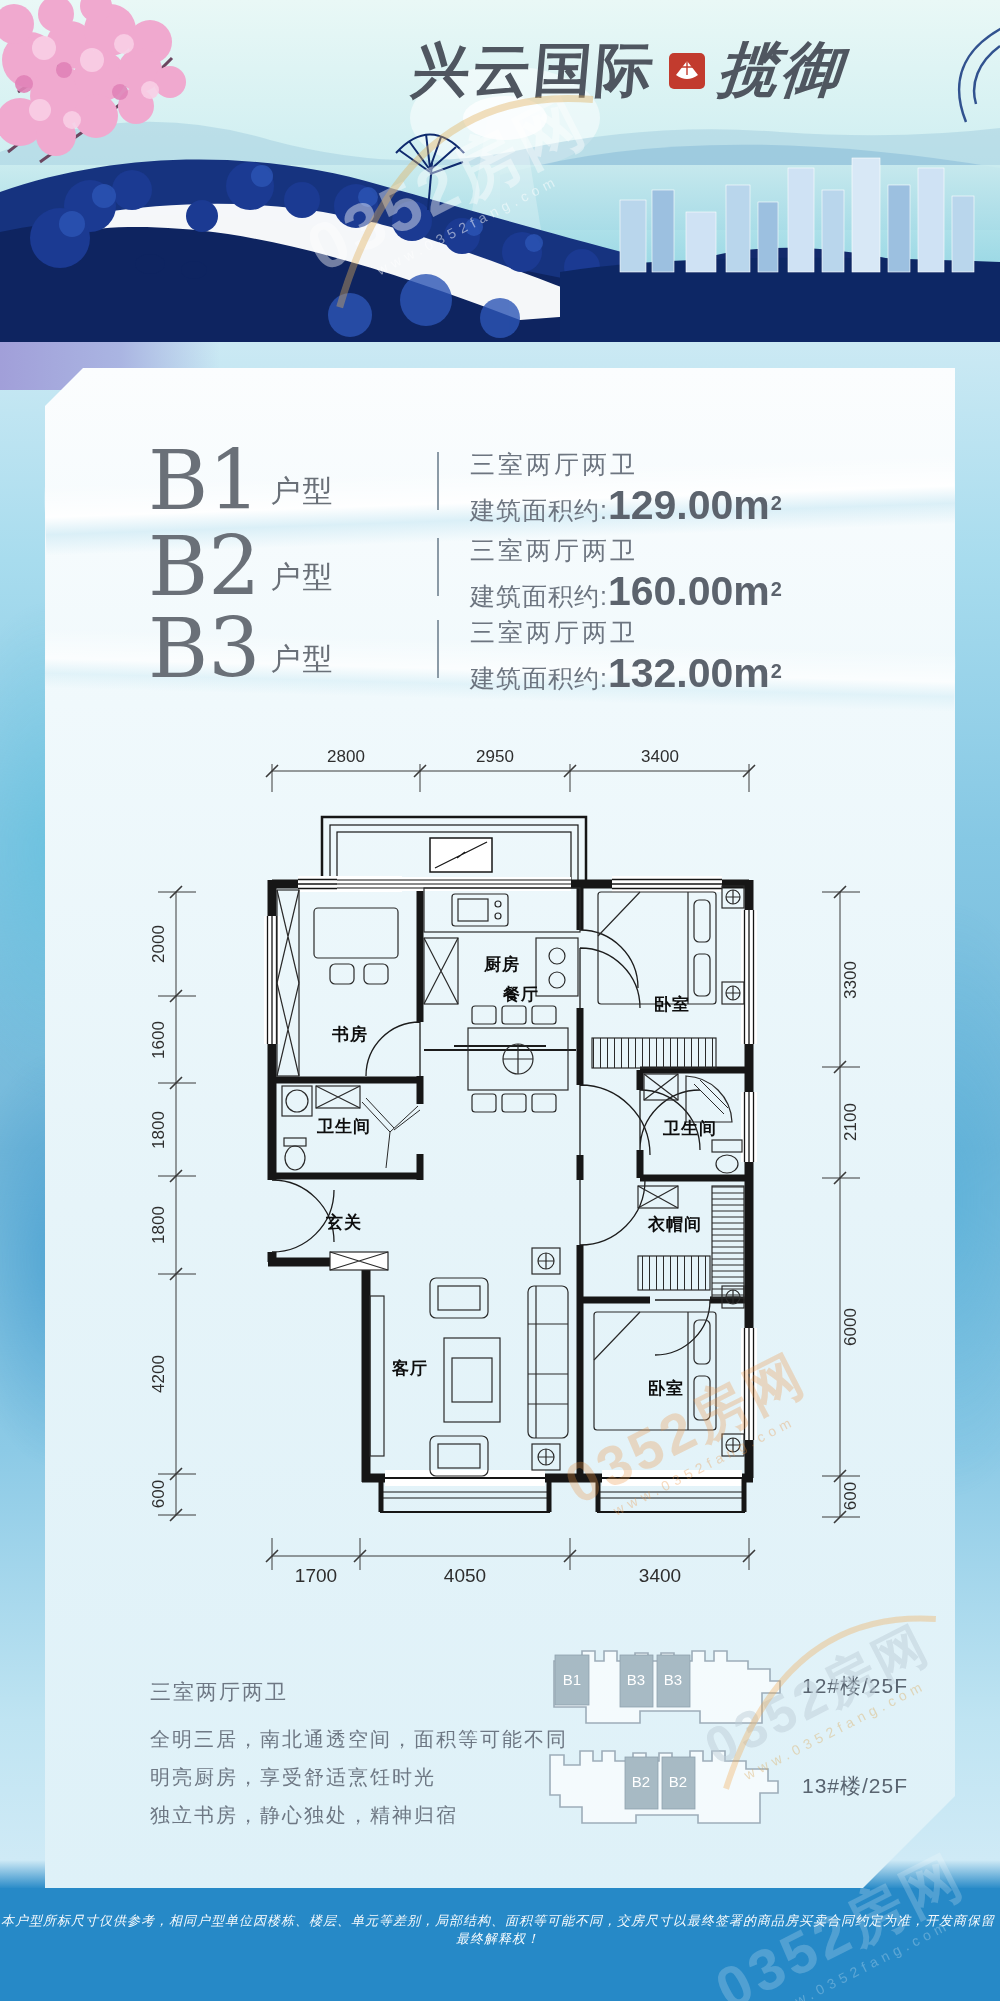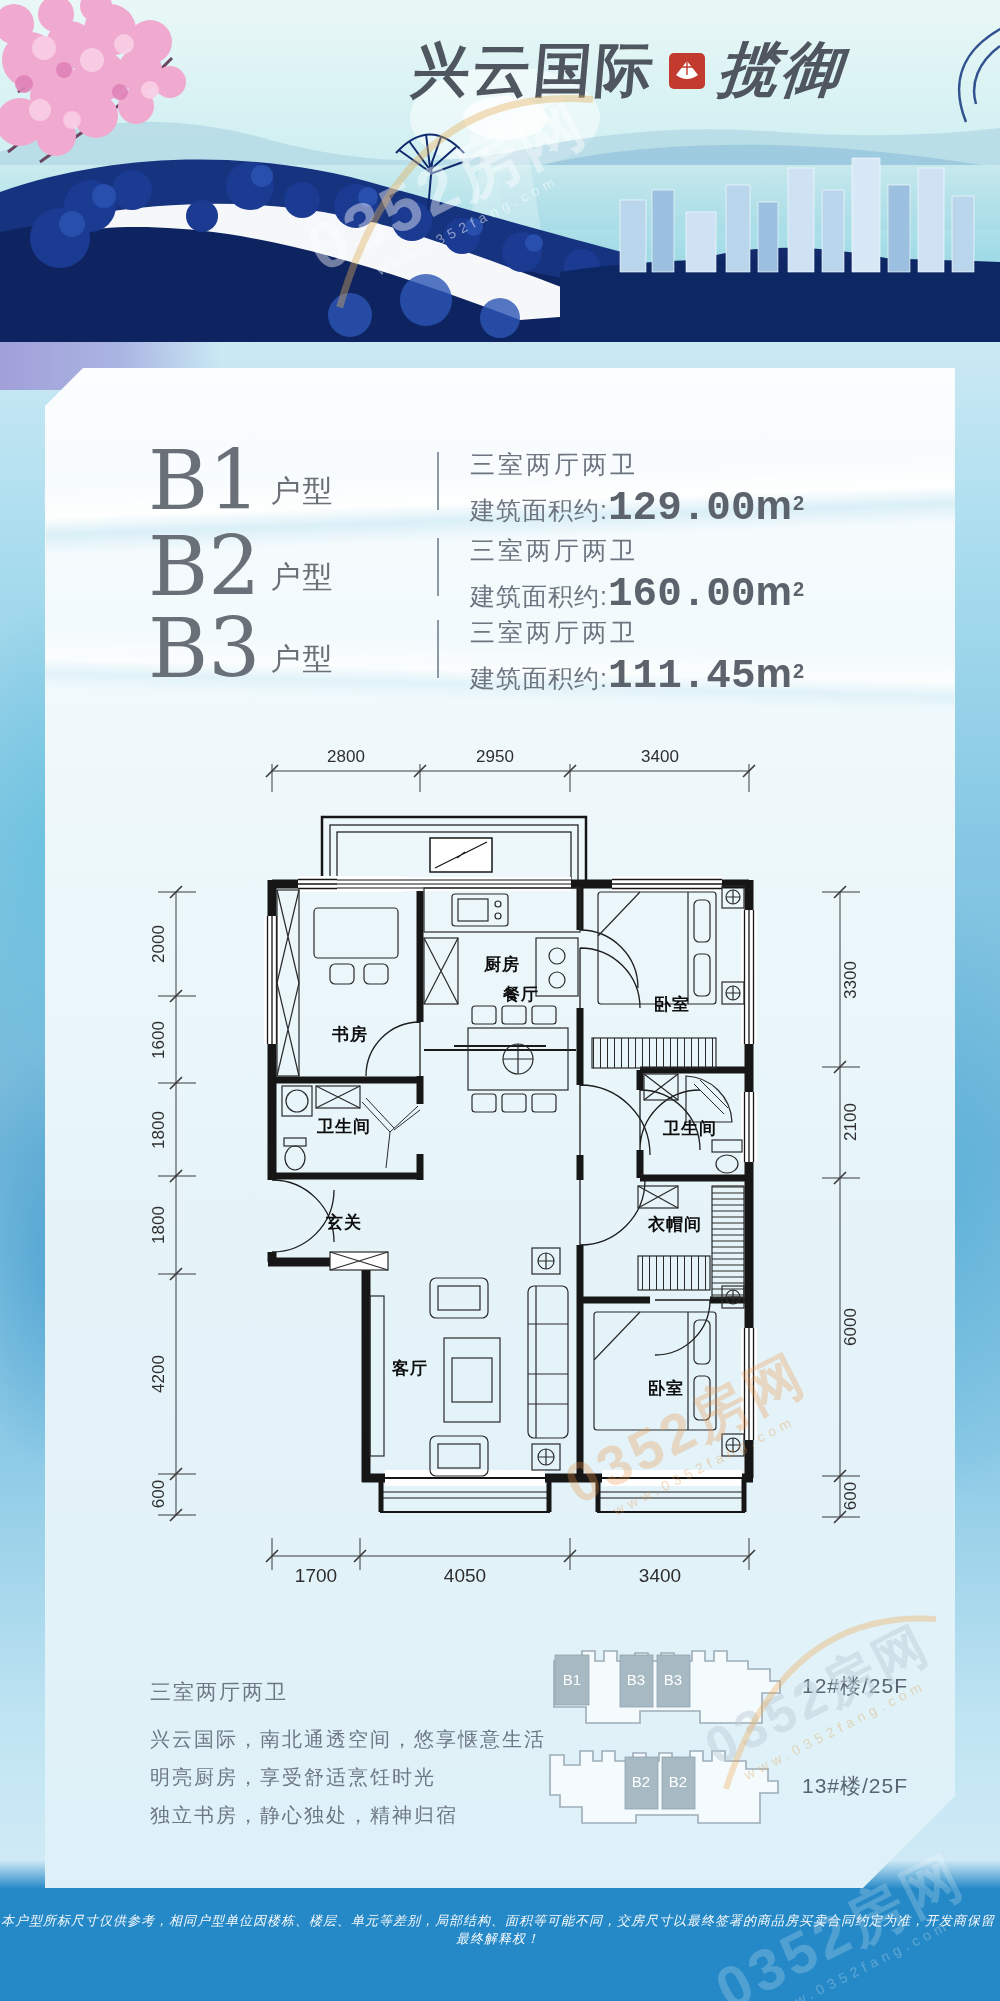--- a/index.html
+++ b/index.html
@@ -27,21 +27,21 @@
   .mist1{left:45px;top:470px;width:910px;height:70px;background:linear-gradient(180deg,rgba(255,255,255,0),rgba(255,255,255,.9) 45%,rgba(185,225,240,.45) 70%,rgba(255,255,255,0));transform:rotate(-2deg);}
   .mist2{left:45px;top:640px;width:910px;height:60px;background:linear-gradient(180deg,rgba(255,255,255,0),rgba(255,255,255,.7) 50%,rgba(195,230,242,.35) 75%,rgba(255,255,255,0));transform:rotate(1.5deg);}
   
   .unit-row{position:absolute;left:148px;display:flex;align-items:flex-end;z-index:5;}
   .unit-code{font-family:"DejaVu Serif",serif;font-size:82px;line-height:.85;color:#6a7078;}
   .unit-suffix{font-size:30px;color:#6a7078;margin-left:10px;padding-bottom:4px;letter-spacing:2px;}
   .vline{position:absolute;left:437px;width:2px;height:58px;background:#8b9aa6;z-index:5;}
   .unit-info{position:absolute;left:470px;z-index:5;}
   .unit-layout{font-size:25px;color:#6d7580;letter-spacing:3px;}
   .unit-area{margin-top:1px;color:#6d7580;font-size:25px;letter-spacing:1px;white-space:nowrap;}
-  .unit-area .num{font-size:41px;font-weight:bold;color:#5c636d;letter-spacing:0;font-family:Liberation Mono, monospace;}
+  .unit-area .num{font-size:41px;font-weight:bold;color:#5c636d;letter-spacing:0;}
   .unit-area .unit{font-size:41px;font-weight:bold;color:#5c636d;}
   .unit-area sup{font-size:20px;font-weight:bold;color:#5c636d;}
   
   .plan{position:absolute;left:100px;top:740px;z-index:5;}
   .plan text{font-family:"Liberation Sans",sans-serif;}
   .dimtxt{font-size:17px;fill:#2e2e2e;}
   .dimtxt-b{font-size:19px;fill:#2e2e2e;}
   .roomtxt{font-size:17px;font-weight:600;fill:#0d0d0d;letter-spacing:1px;}
   
   .desc{position:absolute;left:150px;top:1678px;z-index:5;color:#6e7884;}
@@ -231,21 +231,21 @@
     <div class="unit-area"><span>建筑面积约:</span><span class="num">160.00</span><span class="unit">m</span><sup>2</sup></div>
   </div>
 
   <div class="unit-row" style="top:614px">
     <span class="unit-code">B3</span>
     <span class="unit-suffix">户型</span>
   </div>
   <div class="vline" style="top:620px"></div>
   <div class="unit-info" style="top:616px">
     <div class="unit-layout">三室两厅两卫</div>
-    <div class="unit-area"><span>建筑面积约:</span><span class="num">111.45</span><span class="unit">m</span><sup>2</sup></div>
+    <div class="unit-area"><span>建筑面积约:</span><span class="num">132.00</span><span class="unit">m</span><sup>2</sup></div>
   </div>
 
   <svg class="plan" width="810" height="860" viewBox="0 0 810 860">
     <defs>
       <pattern id="slatV" width="7" height="30" patternUnits="userSpaceOnUse">
         <line x1="3.5" y1="0" x2="3.5" y2="30" stroke="#2a2a2a" stroke-width="1"></line>
       </pattern>
       <pattern id="slatH" width="30" height="6" patternUnits="userSpaceOnUse">
         <line x1="0" y1="3" x2="30" y2="3" stroke="#2a2a2a" stroke-width="1"></line>
       </pattern>
@@ -455,21 +455,21 @@
       <text class="roomtxt" x="590" y="394">卫生间</text>
       <text class="roomtxt" x="244" y="488">玄关</text>
       <text class="roomtxt" x="575" y="490">衣帽间</text>
       <text class="roomtxt" x="310" y="634">客厅</text>
       <text class="roomtxt" x="566" y="654">卧室</text>
     </g>
   </svg>
 
   <div class="desc">
     <div class="t">三室两厅两卫</div>
-    <div class="l">兴云国际，南北通透空间，悠享惬意生活</div>
+    <div class="l">全明三居，南北通透空间，面积等可能不同</div>
     <div class="l">明亮厨房，享受舒适烹饪时光</div>
     <div class="l">独立书房，静心独处，精神归宿</div>
   </div>
 
   <svg class="buildings" width="460" height="225" viewBox="0 0 460 225">
     <g>
       <path class="bl-outline" d="M14,26 L42,26 L42,16 L55,16 L55,26 L64,26 L64,16 L77,16 L77,26 L95,26 L95,18 L108,18 L108,26 L121,26 L121,18 L134,18 L134,26 L152,26 L152,16 L165,16 L165,26 L174,26 L174,16 L187,16 L187,26 L208,26 L208,34 L230,34 L230,46 L240,46 L240,58 L222,58 L222,88 L160,88 L160,76 L100,76 L100,88 L46,88 L46,72 L14,72 Z"></path>
       <rect class="bl-hl" x="15" y="20" width="34" height="50"></rect>
       <rect class="bl-hl" x="80" y="20" width="33" height="52"></rect>
       <rect class="bl-hl" x="117" y="20" width="33" height="52"></rect>

